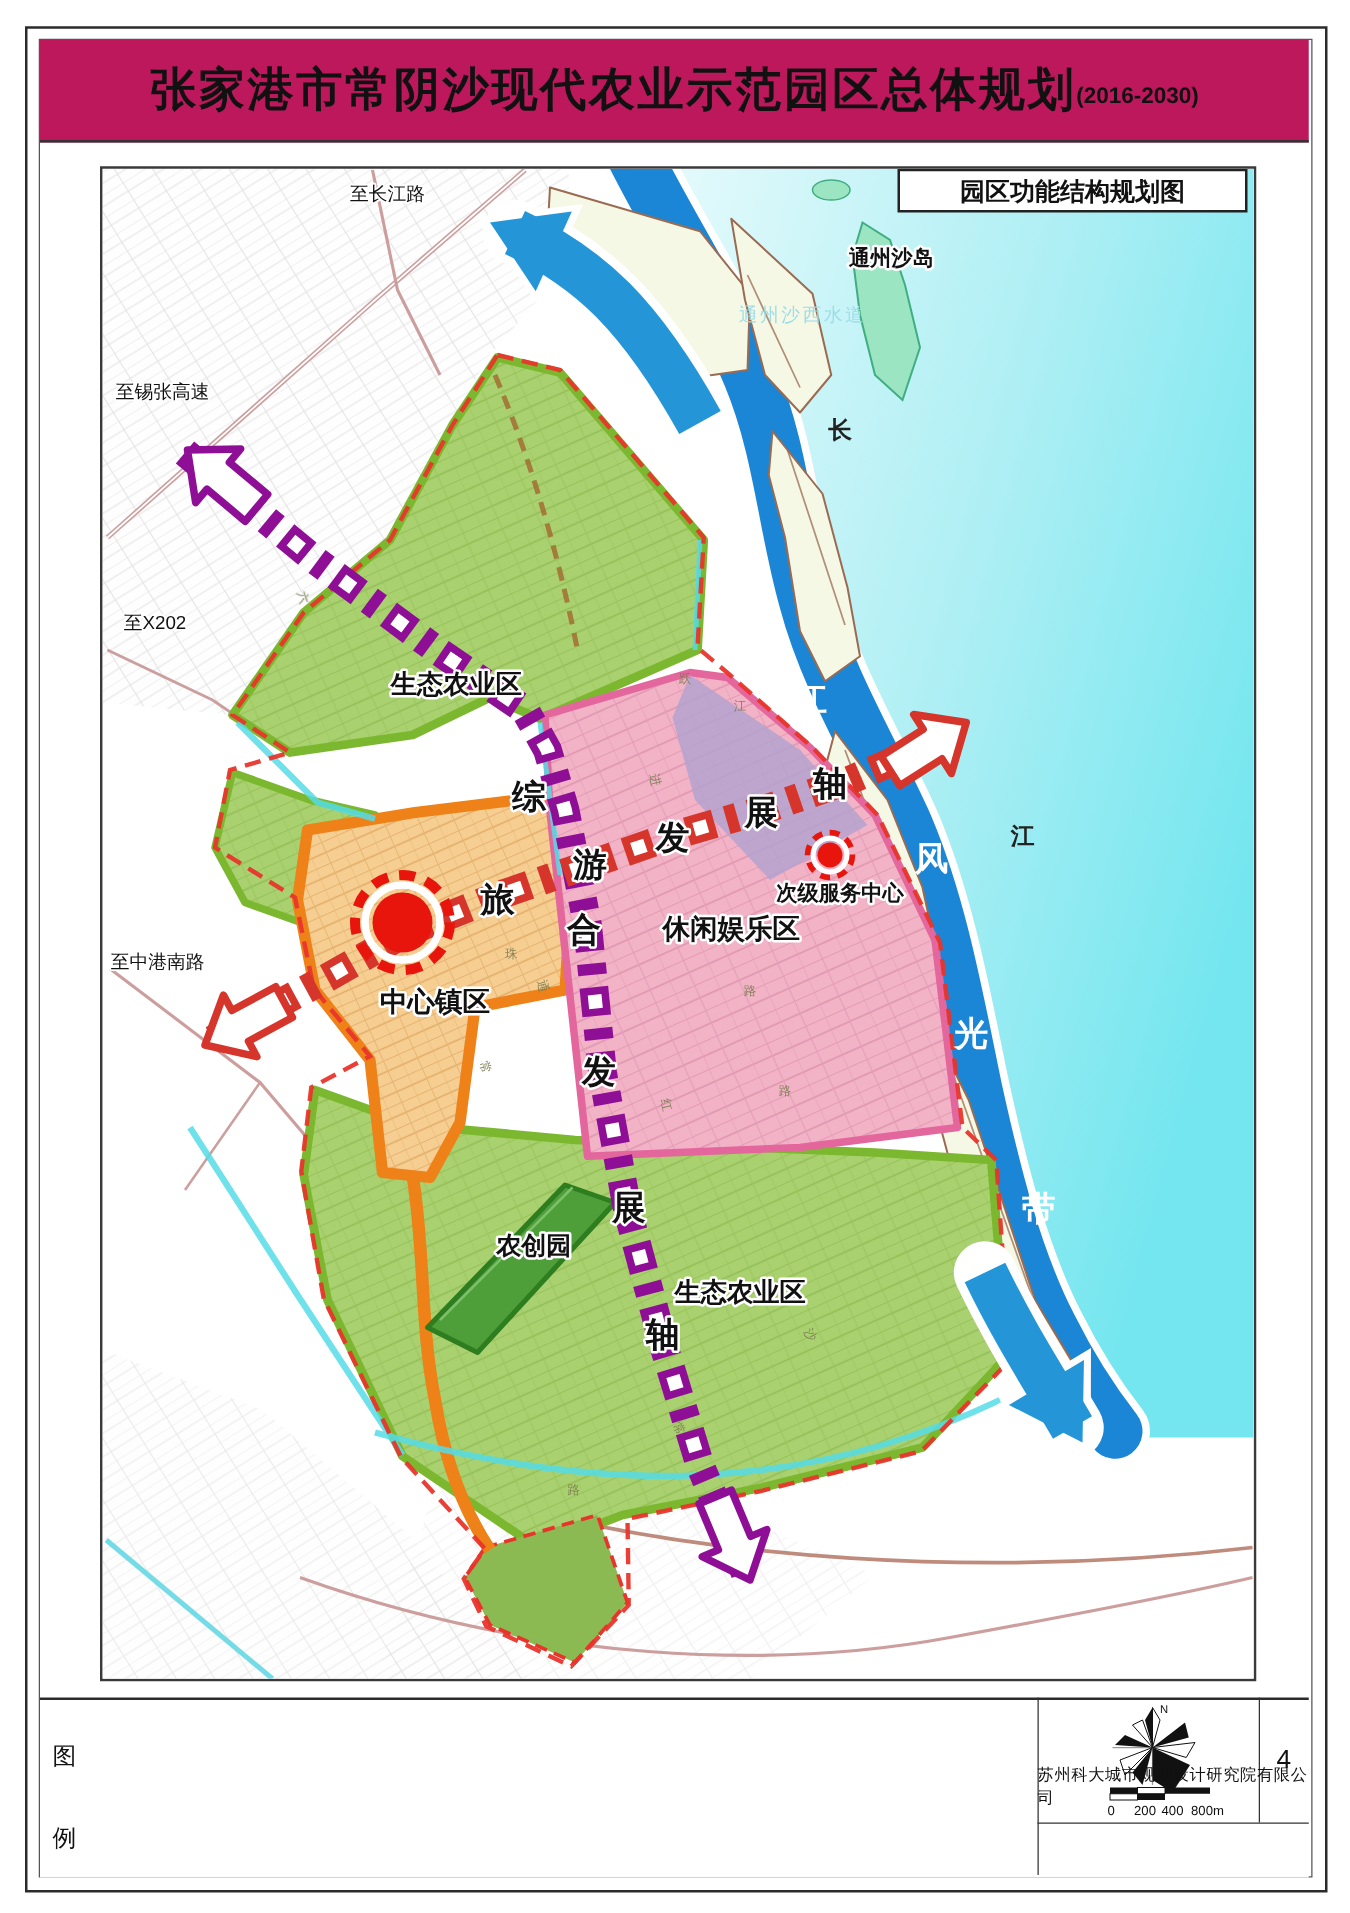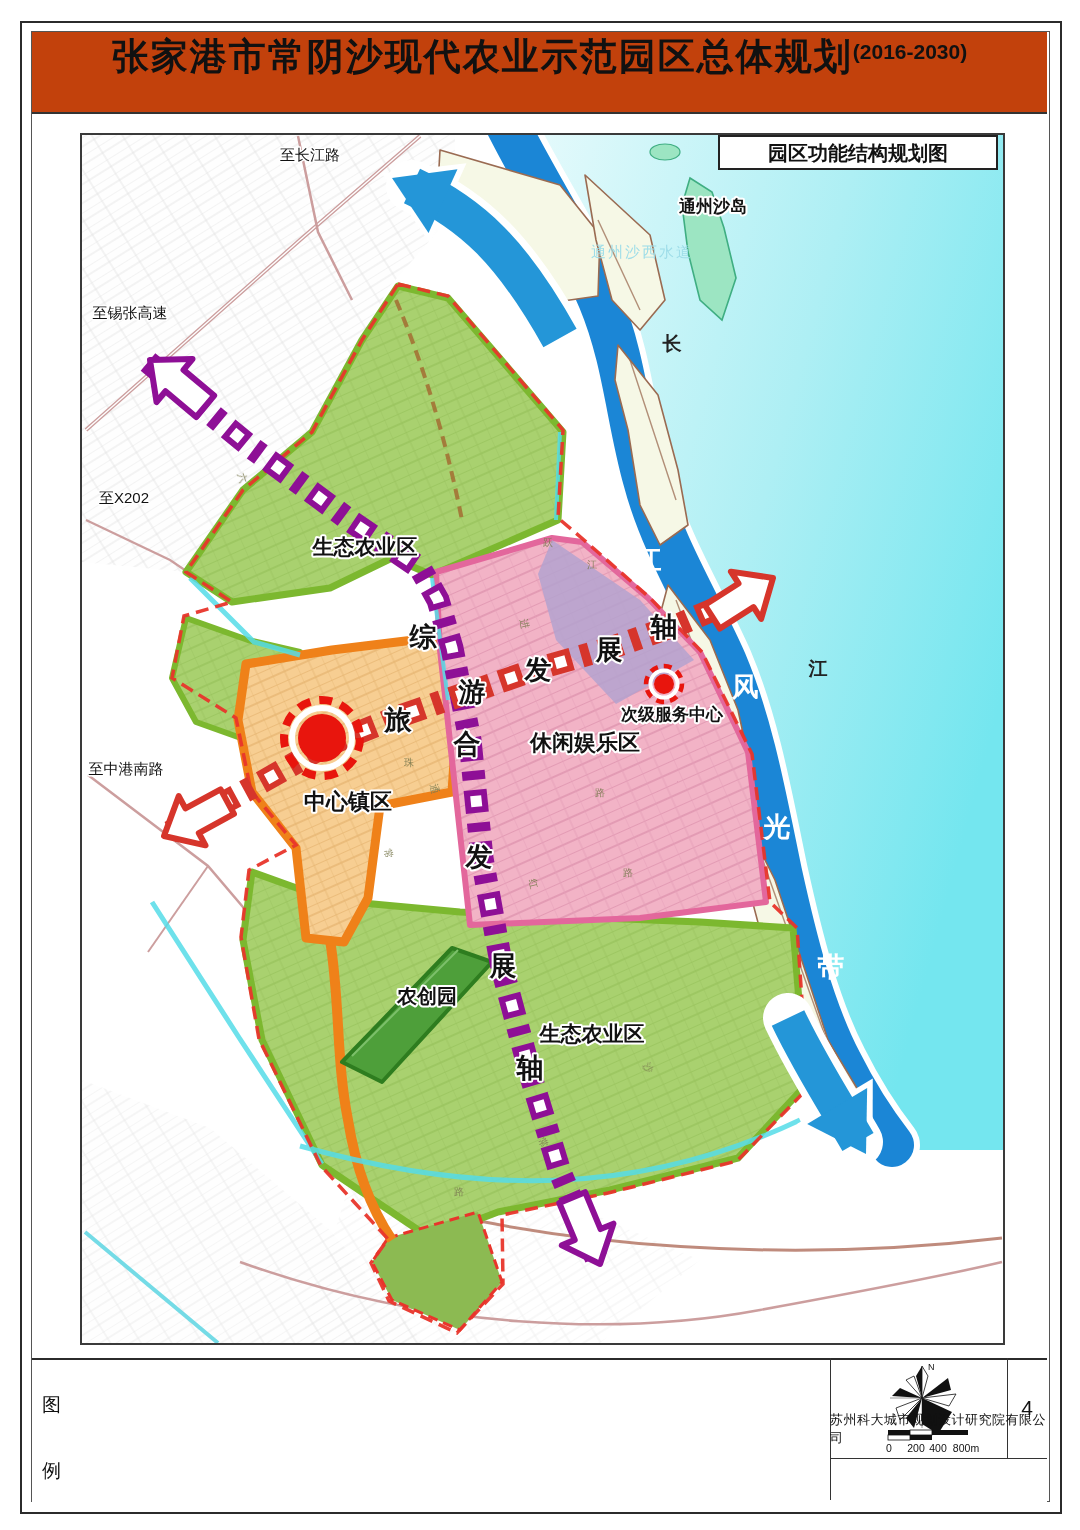--- a/index.html
+++ b/index.html
@@ -1,23 +1,23 @@
 <!DOCTYPE html>
 <html><head>
 <meta charset="utf-8">
 <style>
   html,body{margin:0;padding:0;background:#fff;width:1080px;height:1530px;position:relative;
     font-family:"Liberation Sans","DejaVu Sans",sans-serif;color:#111;overflow:hidden;}
   .abs{position:absolute;}
   #outer-border{left:20px;top:21px;width:1038px;height:1489px;border:2px solid #2b2b2b;}
   #inner-border{left:31px;top:31px;width:1017px;height:1469px;border:1px solid #555;}
   #title-row{left:32px;top:32px;width:1015px;height:80px;border-bottom:2px solid #333;
-    display:flex;justify-content:center;background:#c2410c;}
+    display:flex;align-items:center;justify-content:center;background:#be185d;}
   #title-row h1{margin:0;font-size:37px;font-weight:bold;letter-spacing:2px;}
-  #title-suffix{font-size:21px;font-weight:600;margin-top:8px;}
+  #title-suffix{font-size:18px;font-weight:600;margin-top:8px;}
   #map-frame{left:80px;top:133px;width:925px;height:1212px;border:2px solid #3a3a3a;box-sizing:border-box;background:#fff;}
   #bottom-strip{left:32px;top:1358px;width:1015px;height:142px;border-top:2px solid #2b2b2b;background:#fff;}
   #strip-v1{left:830px;top:1358px;width:0;height:142px;border-left:1.5px solid #333;}
   #strip-v2{left:1007px;top:1358px;width:0;height:100px;border-left:1.5px solid #333;}
   #strip-h1{left:830px;top:1458px;width:217px;height:0;border-top:1.5px solid #333;}
   #legend-label{left:42px;top:1392px;display:flex;flex-direction:column;gap:40px;font-size:19px;}
   #page-number{left:1007px;top:1358px;width:40px;height:100px;display:flex;align-items:center;justify-content:center;font-size:21px;}
   #company{left:830px;top:1408px;width:217px;height:42px;display:flex;align-items:center;justify-content:center;font-size:13px;letter-spacing:.5px;}
   .hl{paint-order:stroke;stroke:#fff;stroke-width:4px;stroke-linejoin:round;}
   .hl2{paint-order:stroke;stroke:#fff;stroke-width:3px;stroke-linejoin:round;}

